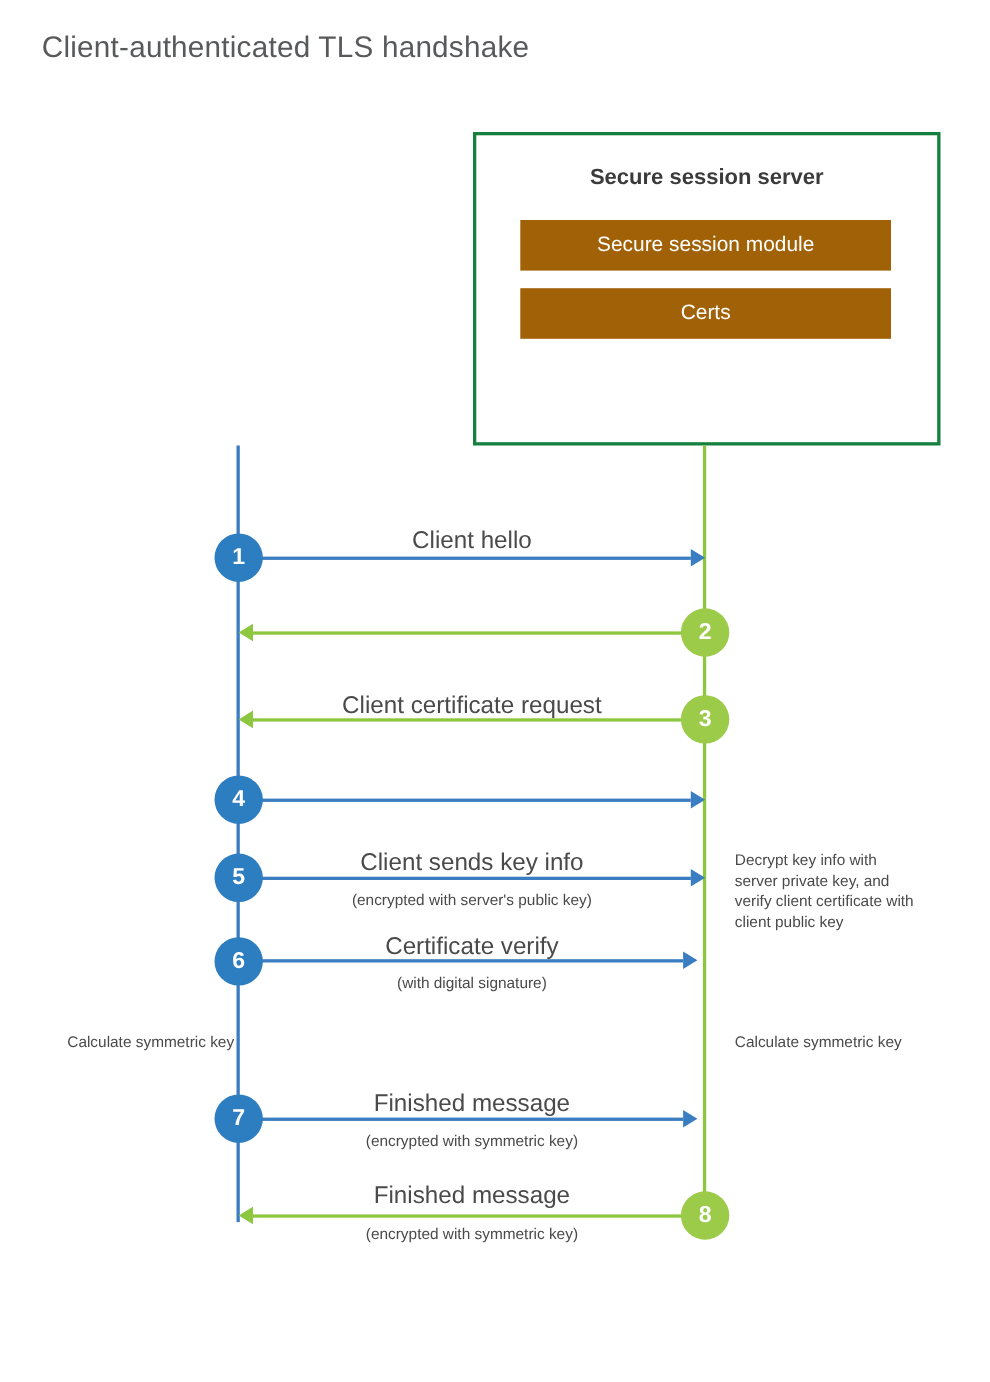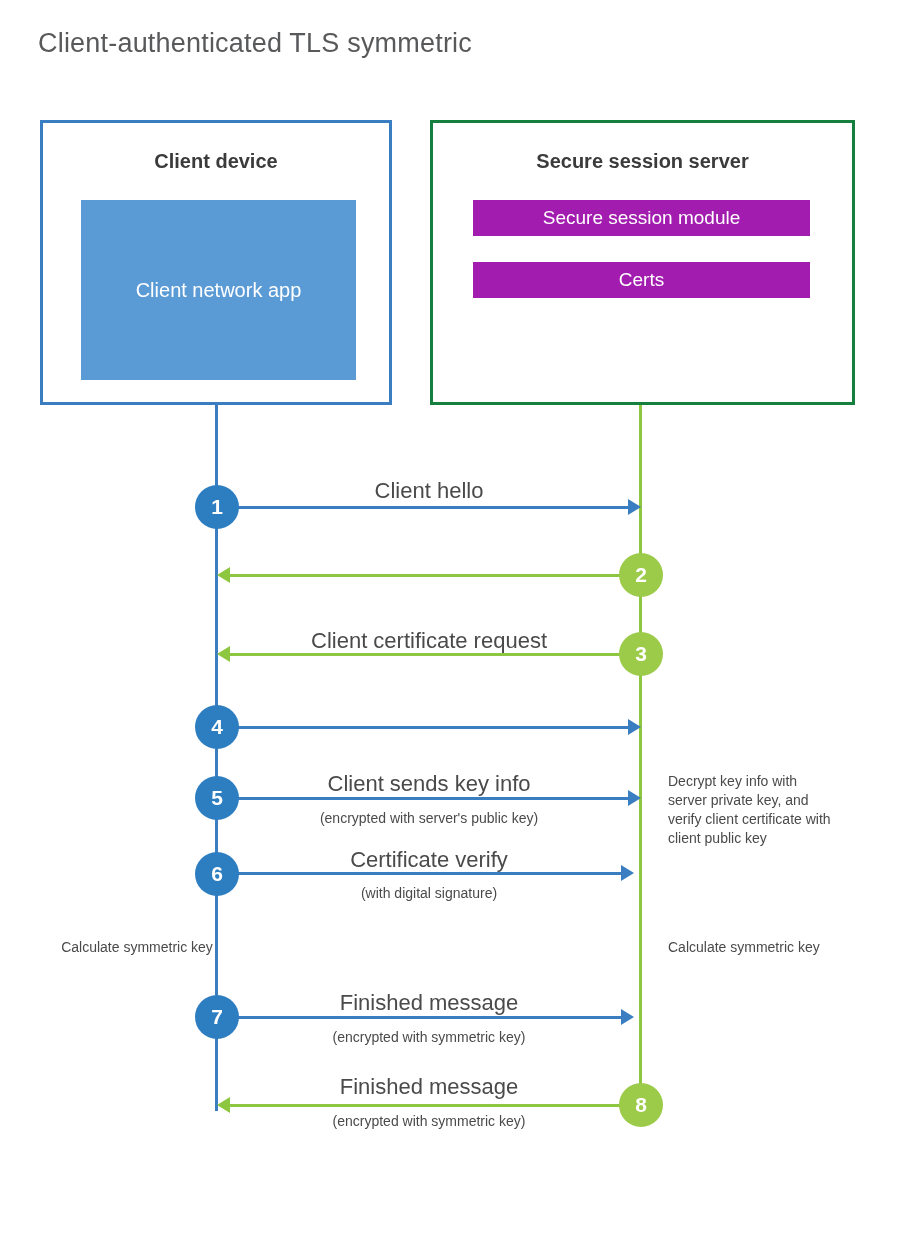--- a/index.html
+++ b/index.html
@@ -79,22 +79,22 @@
     line-height: 1.35;
     padding: 0 10px;
     box-sizing: border-box;
   }
 
   
   .server-bar {
     position: absolute;
     left: 40px;
     width: 337px;
-    height: 36px;
-    background: #a21caf;
+    height: 46px;
+    background: #a16207;
     color: #ffffff;
     font-size: 19px;
     display: flex;
     align-items: center;
     justify-content: center;
     text-align: right;
   }
   .server-bar.b1 { top: 77px; }
   .server-bar.b2 { top: 139px; }
   .server-bar.b3 { top: 201px; }
@@ -187,26 +187,22 @@
     width: 170px;
     text-align: left;
     left: 668px;
   }
 </style>
 </head>
 <body>
 
 <div id="canvas">
 
-  <div class="page-title">Client-authenticated TLS symmetric</div>
-
-  <div class="party-box client">
-    <div class="party-title">Client device</div>
-    <div class="client-app">Client network app</div>
-  </div>
+  <div class="page-title">Client-authenticated TLS handshake</div>
+
 
   <div class="party-box server">
     <div class="party-title">Secure session server</div>
     <div class="server-bar b1">Secure session module</div>
     <div class="server-bar b2">Certs</div>
   </div>
 
   <div class="lifeline client-line"></div>
   <div class="lifeline server-line"></div>
 

